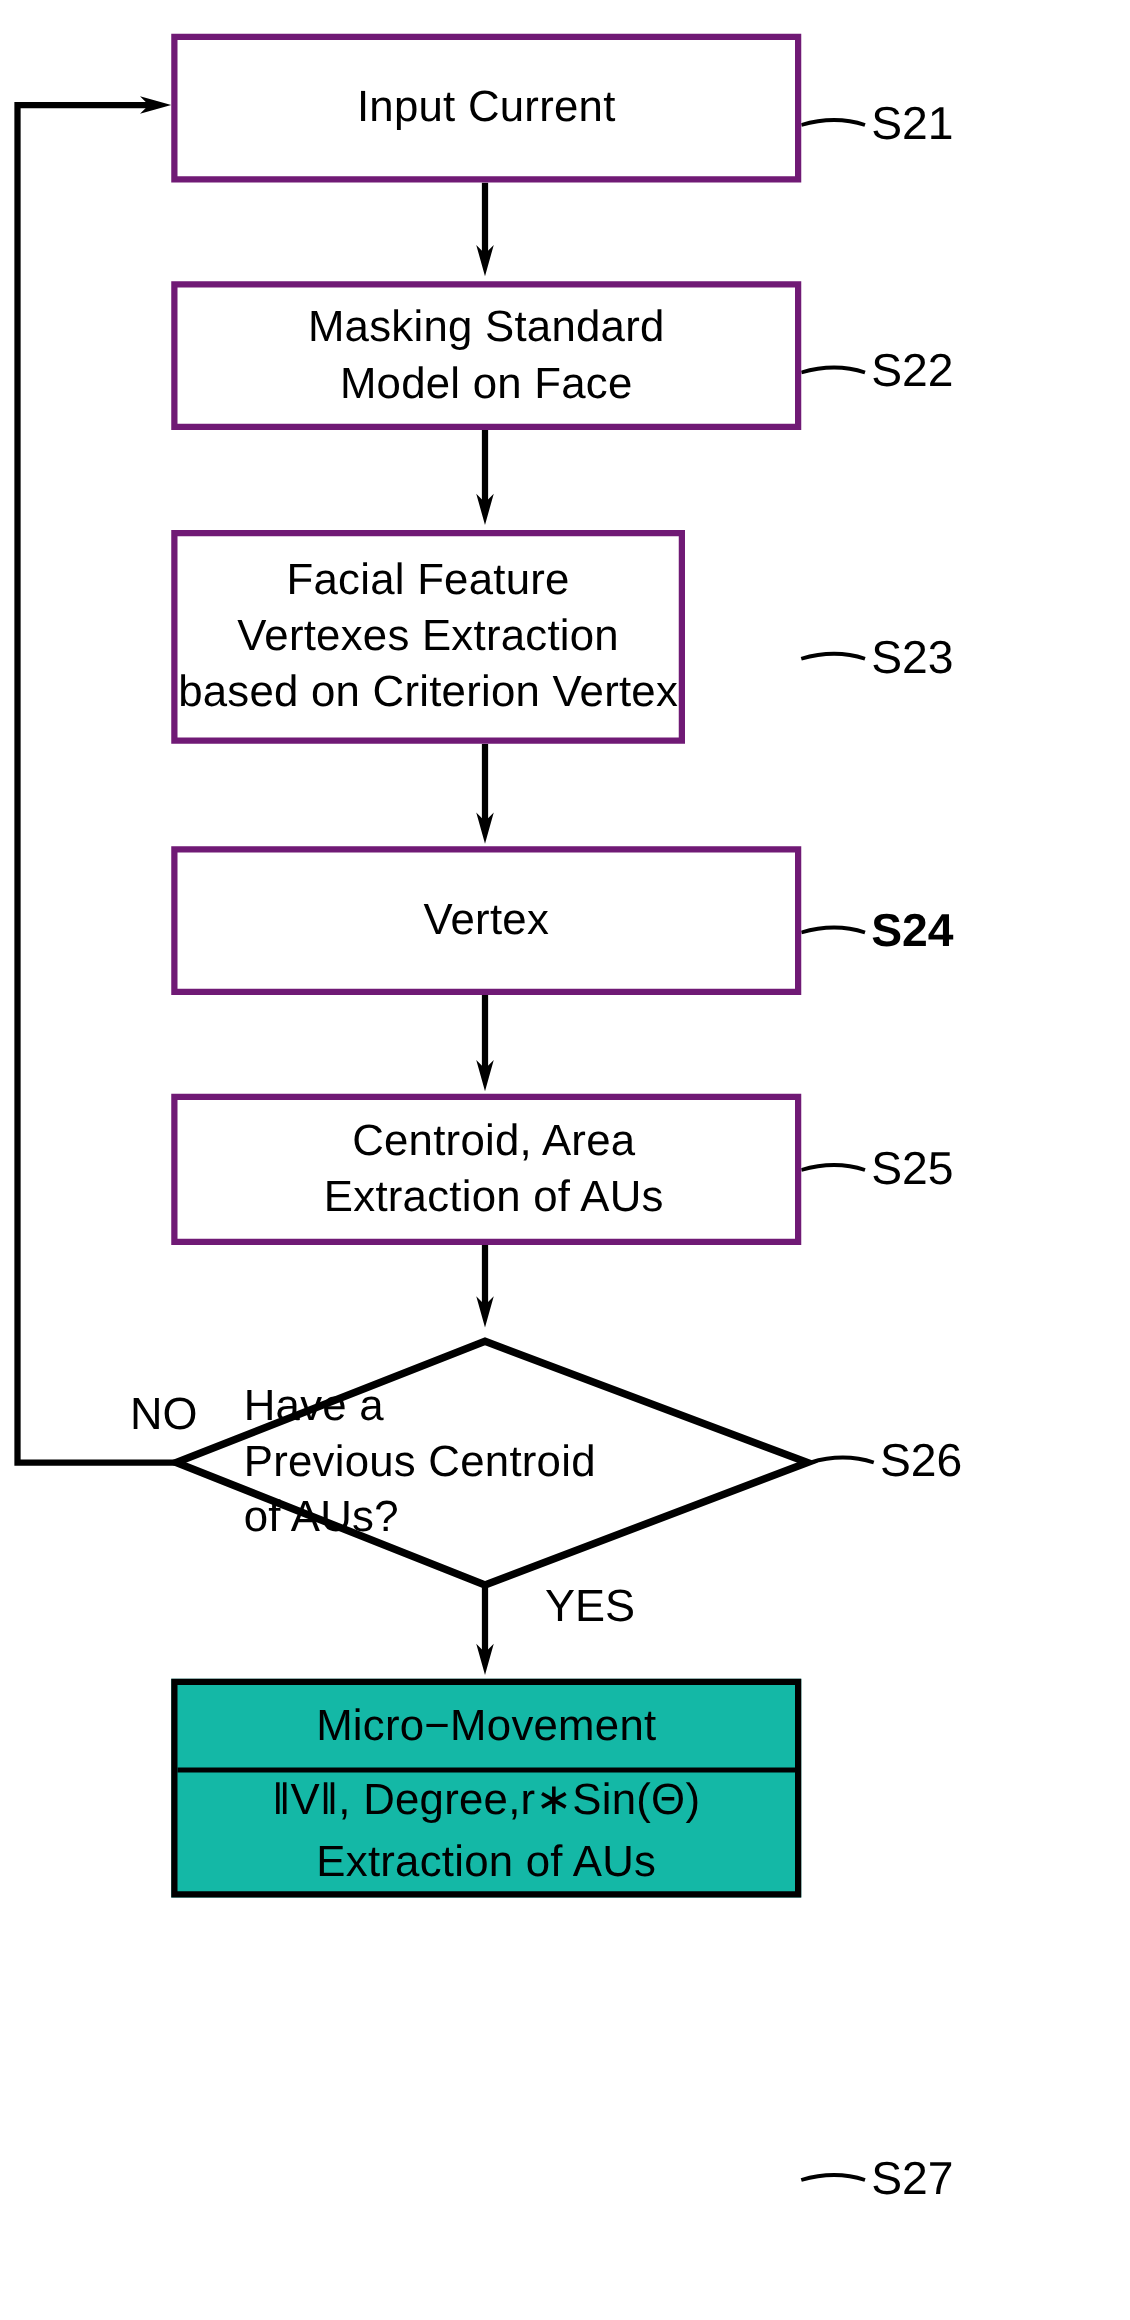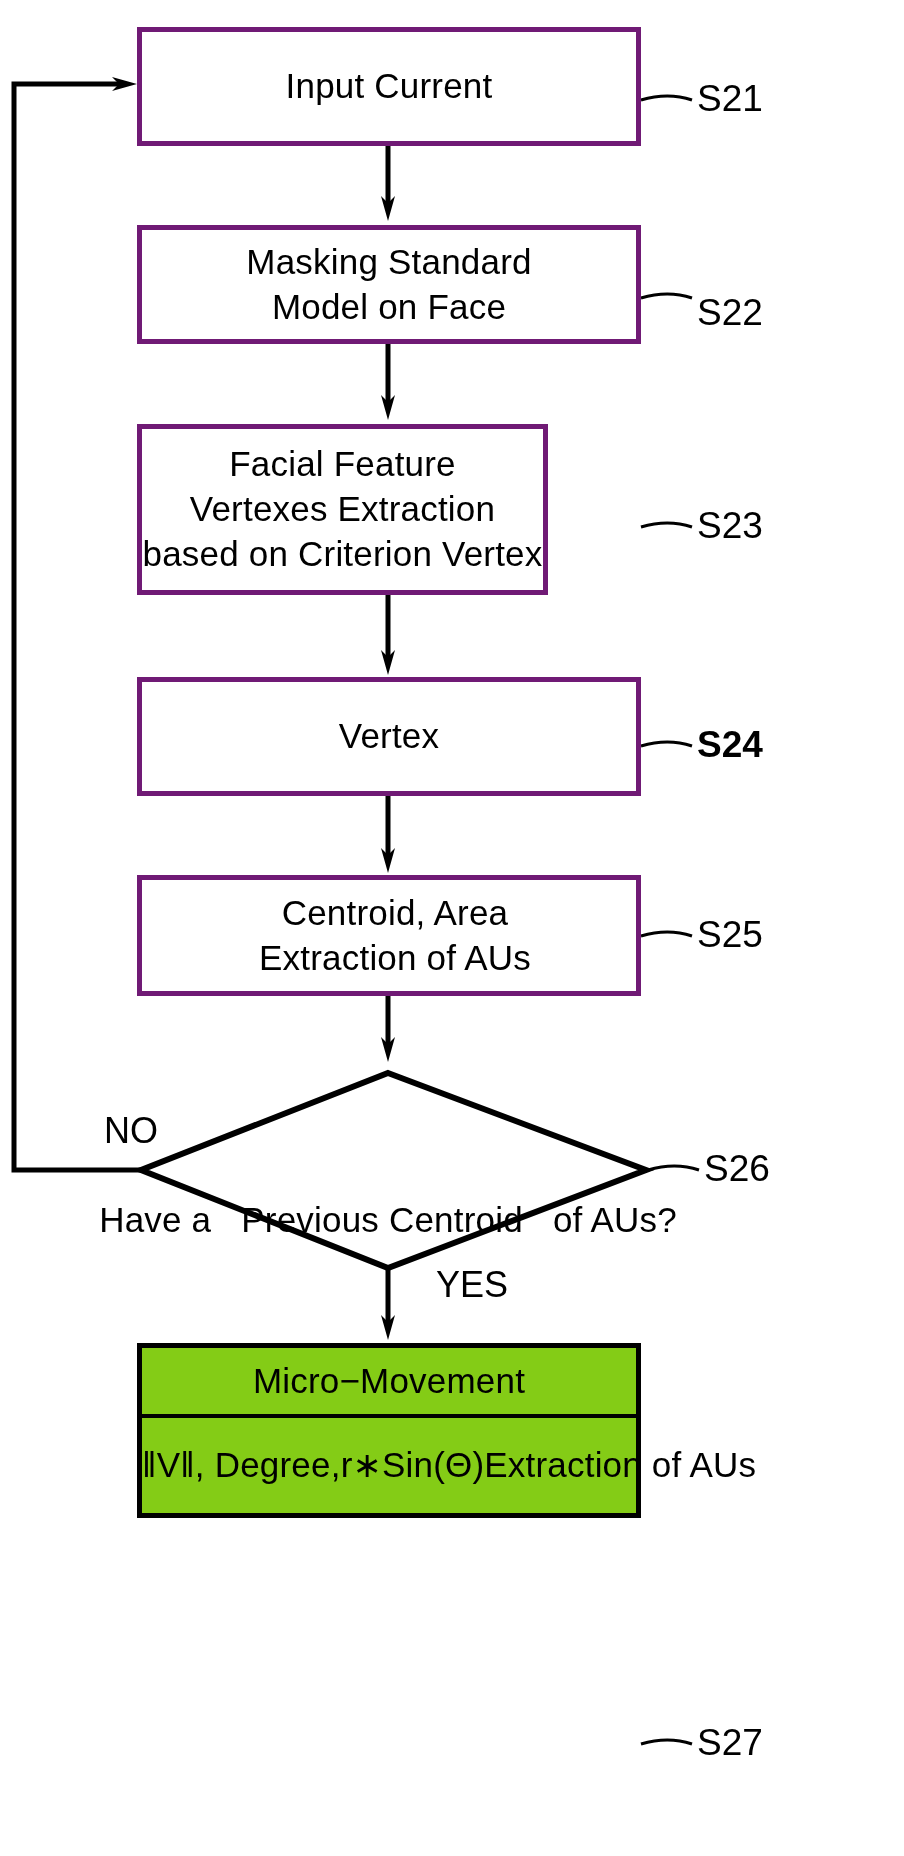--- a/index.html
+++ b/index.html
@@ -42,48 +42,47 @@
     font-size: 35px;
     line-height: 1.28;
     letter-spacing: 0.2px;
     white-space: nowrap;
     color: #000000;
   }
   .split-box {
     position: absolute;
     box-sizing: border-box;
     border: 5px solid #000000;
-    background: #84cc16;
+    background: #14b8a6;
     display: flex;
     flex-direction: column;
     padding: 0;
   }
   .split-top {
     flex: 0 0 66px;
     display: flex;
     align-items: center;
     justify-content: center;
     border-bottom: 4px solid #000000;
   }
   .split-bottom {
     flex: 1 1 auto;
     display: flex;
-    flex-direction: row;
+    flex-direction: column;
     align-items: center;
     justify-content: space-between;
   }
   .diamond-label {
     position: absolute;
     display: flex;
-    flex-direction: row;
-    align-items: flex-end;
+    flex-direction: column;
+    align-items: flex-start;
     justify-content: center;
     text-align: center;
     pointer-events: none;
-    gap: 30px;
   }
   .step-tag {
     position: absolute;
     font-family: "Liberation Sans", sans-serif;
     font-size: 37px;
     color: #000000;
     white-space: nowrap;
   }
   .edge-label {
     position: absolute;
@@ -170,21 +169,21 @@
 
   <div class="node-box" style="left:137px; top:27px; width:504px; height:119px;">
     <div class="node-text">Input Current</div>
   </div>
   <div class="step-tag" style="left:697px; top:78px;">S21</div>
 
   <div class="node-box" style="left:137px; top:225px; width:504px; height:119px;">
     <div class="node-text">Masking Standard</div>
     <div class="node-text">Model on Face</div>
   </div>
-  <div class="step-tag" style="left:697px; top:292px;">S22</div>
+  <div class="step-tag" style="left:697px; top:276px;">S22</div>
 
   <div class="node-box" style="left:137px; top:424px; width:411px; height:171px;">
     <div class="node-text">Facial Feature</div>
     <div class="node-text">Vertexes Extraction</div>
     <div class="node-text">based on Criterion Vertex</div>
   </div>
   <div class="step-tag" style="left:697px; top:505px;">S23</div>
 
   <div class="node-box" style="left:137px; top:677px; width:504px; height:119px;">
     <div class="node-text">Vertex</div>

